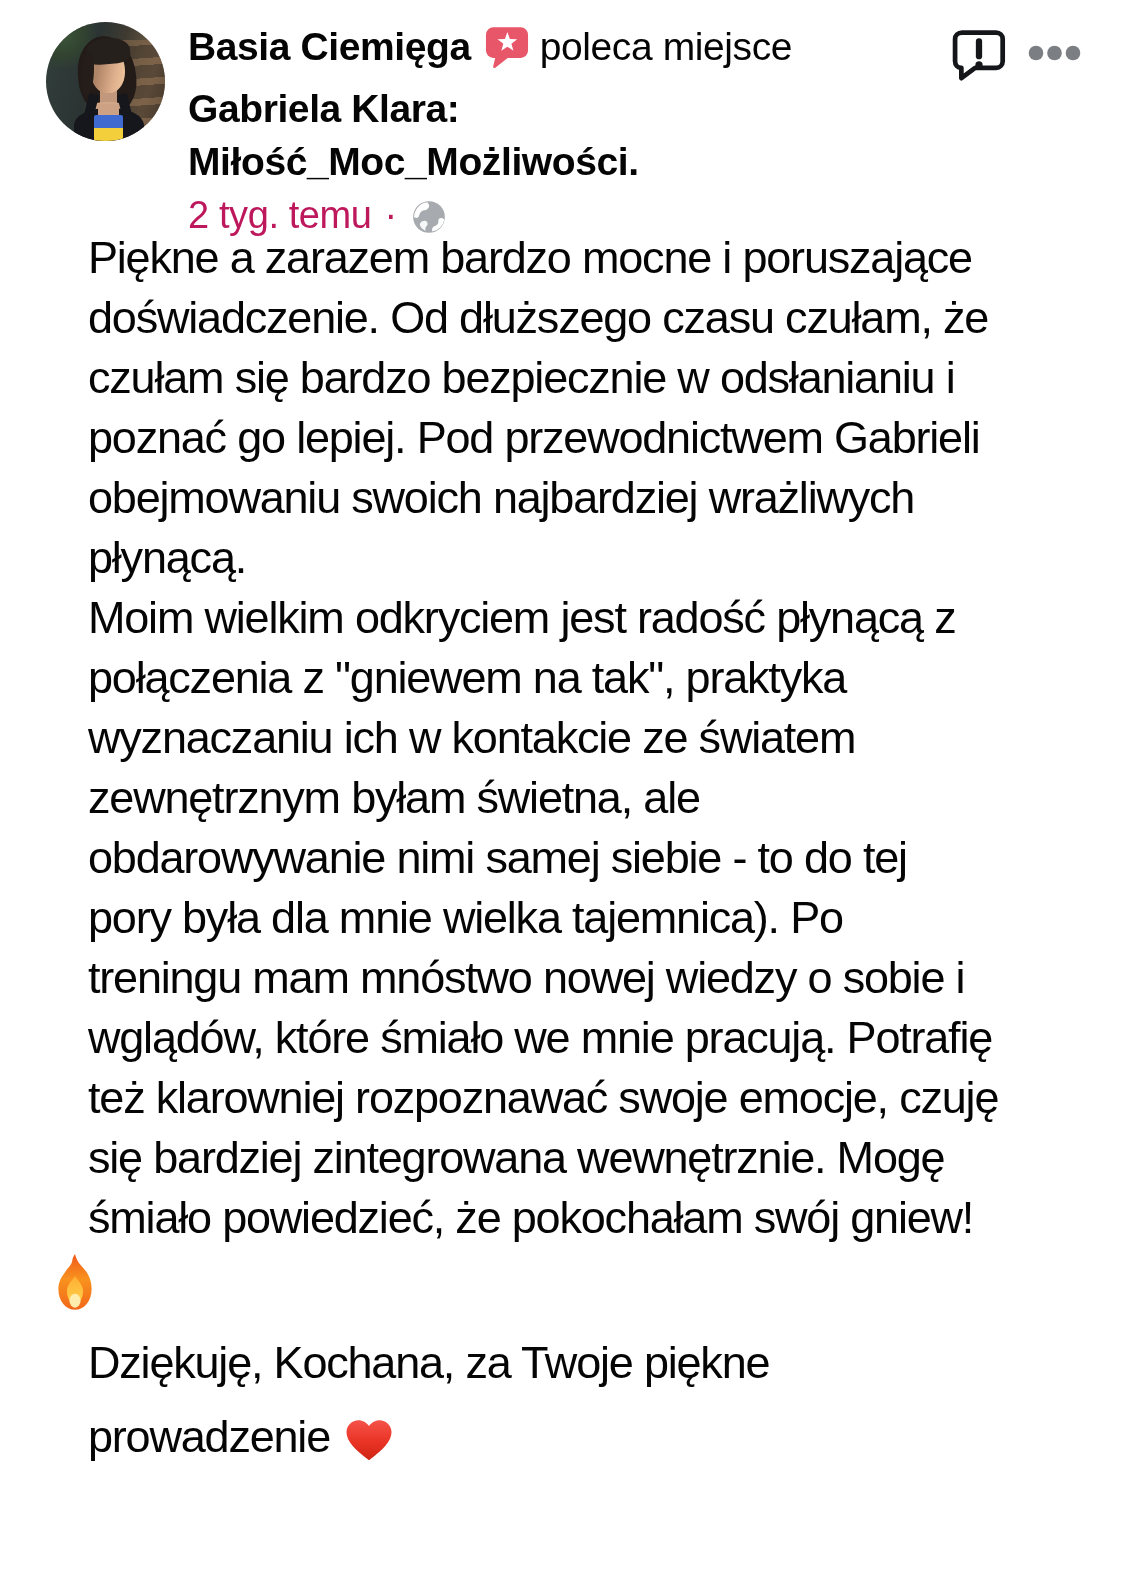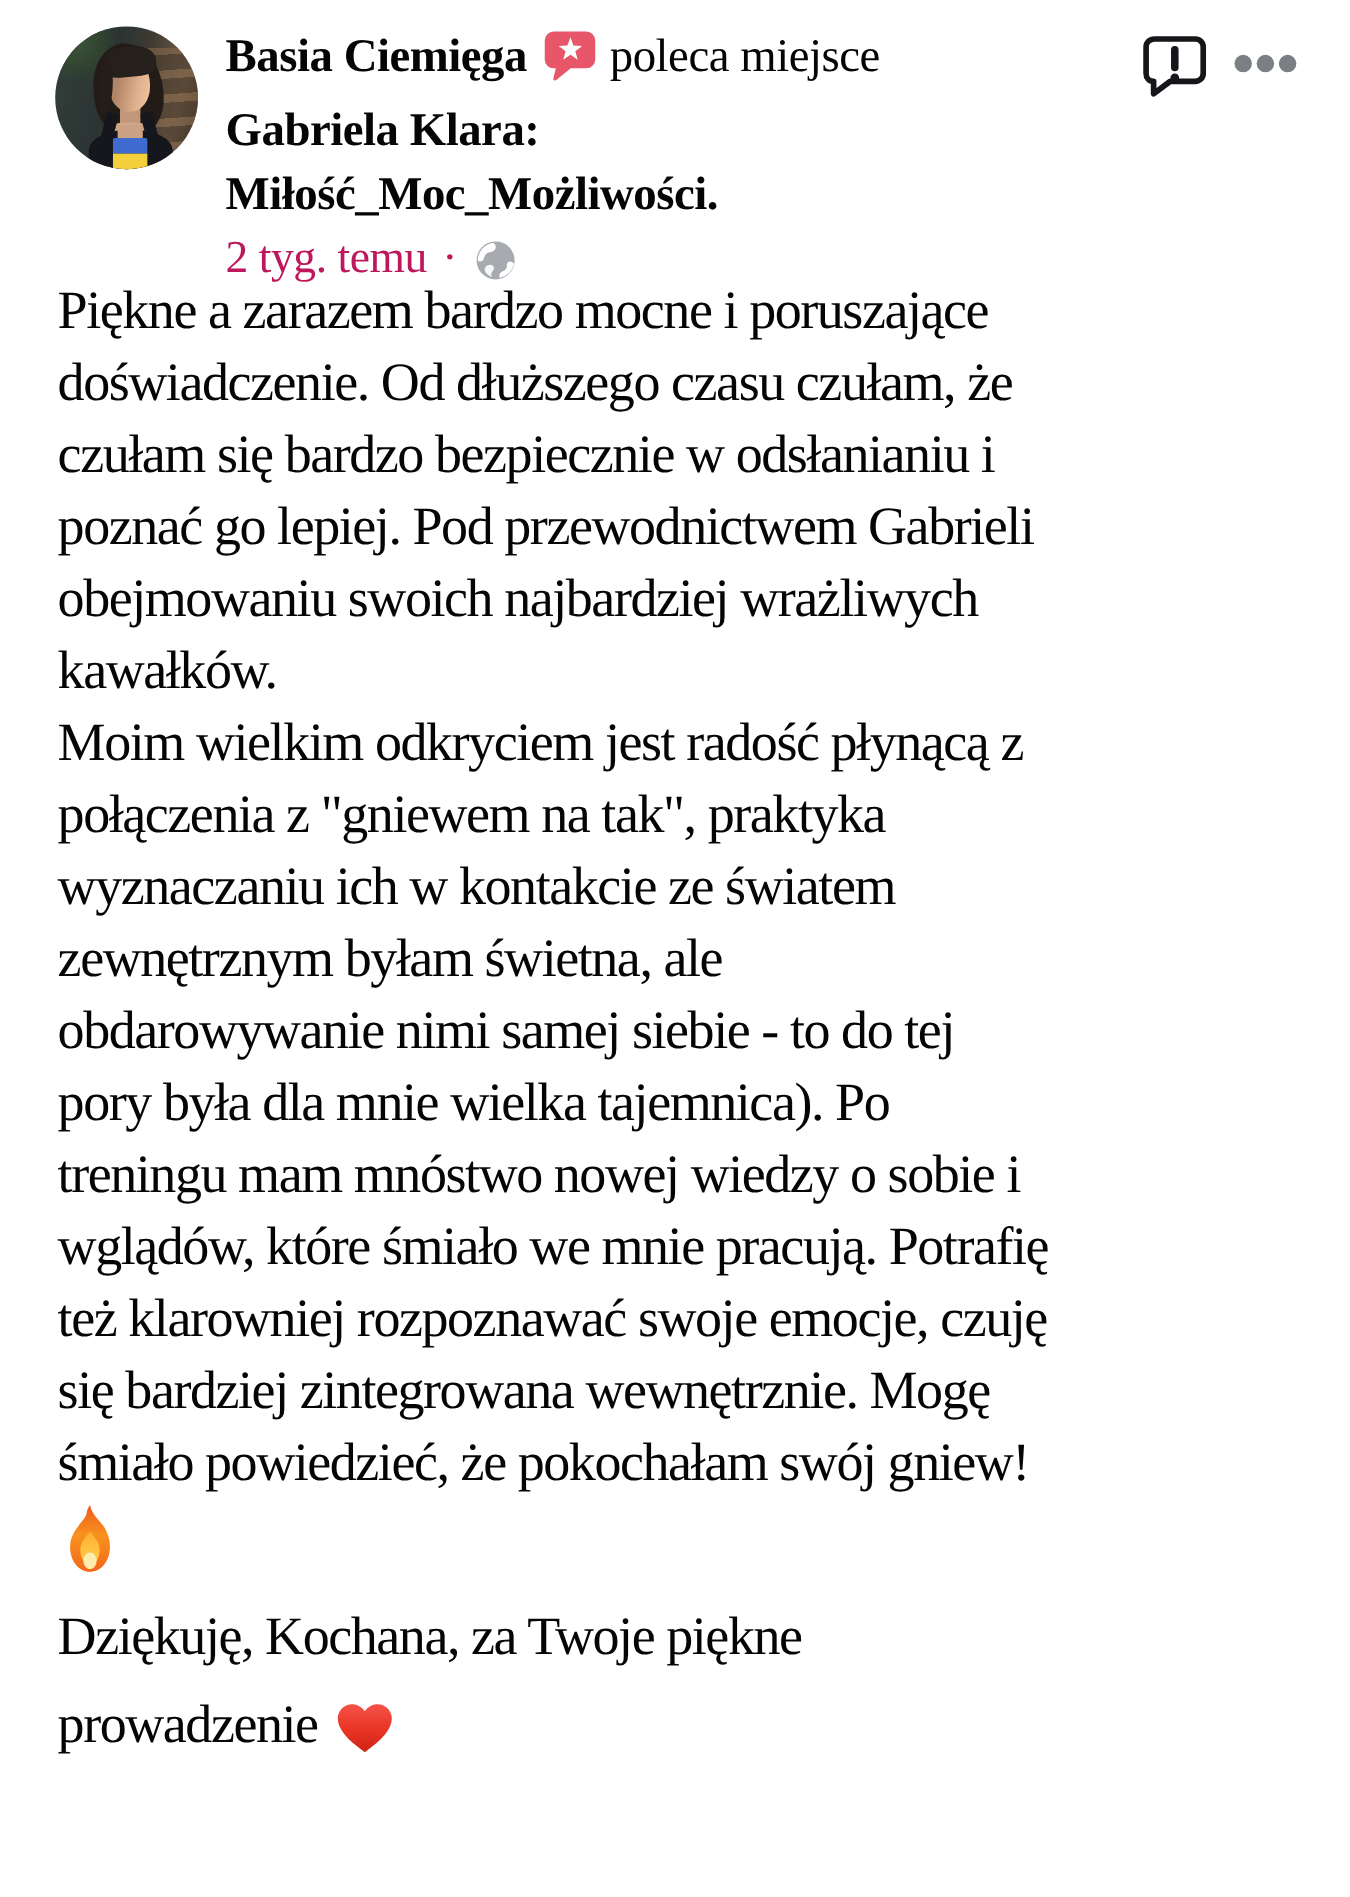--- a/index.html
+++ b/index.html
@@ -2,21 +2,21 @@
 <html><head>
 <meta charset="utf-8">
 <style>
   * { margin:0; padding:0; box-sizing:border-box; }
   html,body { background:#ffffff; }
   .post {
     position:relative;
     width:1125px; height:1581px;
     background:#ffffff;
     overflow:hidden;
-    font-family:Liberation Serif, serif;
+    font-family:Liberation Sans, sans-serif;
     color:#050505;
   }
 
   
   .avatar {
     position:absolute; left:46px; top:22px;
     width:119px; height:119px; border-radius:50%;
     overflow:hidden; cursor:pointer;
     background:linear-gradient(105deg,#33403c 0%,#2b3433 38%,#3e3a31 55%,#5f5140 70%,#6e5a45 80%,#43372c 95%);
   }
@@ -55,21 +55,21 @@
   .meta .sep { margin:0 13px; }
   .meta .globe { display:inline-flex; margin-top:3px; }
 
   .header-actions { position:absolute; right:44px; top:24px; display:flex; align-items:flex-start; }
   .icon-btn { background:none; border:none; padding:0; cursor:pointer; display:inline-flex; }
   .more-btn { margin-left:20px; margin-top:21px; }
 
   
   .body-text { position:absolute; left:48px; top:228px; width:1050px;
     font-size:45px; line-height:60px; letter-spacing:-1.2px; color:#050505; }
-  .t-line { white-space:nowrap; }
+  .t-line { white-space:nowrap;margin-left:40px; }
   .fire-line { height:85px; display:flex; align-items:center; padding-left:5px; }
   .thanks2 { margin-top:14px; display:flex; align-items:center; }
   .heart { display:inline-flex; margin-left:14px; margin-top:6px; }
 </style>
 </head>
 <body>
 
 <div class="post">
 
   <div class="avatar">
@@ -133,21 +133,21 @@
       </svg>
     </button>
   </div>
 
   <div class="body-text">
     <div class="t-line">Piękne a zarazem bardzo mocne i poruszające</div>
     <div class="t-line">doświadczenie. Od dłuższego czasu czułam, że</div>
     <div class="t-line">czułam się bardzo bezpiecznie w odsłanianiu i</div>
     <div class="t-line">poznać go lepiej. Pod przewodnictwem Gabrieli</div>
     <div class="t-line">obejmowaniu swoich najbardziej wrażliwych</div>
-    <div class="t-line">kawałków.</div>
+    <div class="t-line">płynącą.</div>
     <div class="t-line">Moim wielkim odkryciem jest radość płynącą z</div>
     <div class="t-line">połączenia z "gniewem na tak", praktyka</div>
     <div class="t-line">wyznaczaniu ich w kontakcie ze światem</div>
     <div class="t-line">zewnętrznym byłam świetna, ale</div>
     <div class="t-line">obdarowywanie nimi samej siebie - to do tej</div>
     <div class="t-line">pory była dla mnie wielka tajemnica). Po</div>
     <div class="t-line">treningu mam mnóstwo nowej wiedzy o sobie i</div>
     <div class="t-line">wglądów, które śmiało we mnie pracują. Potrafię</div>
     <div class="t-line">też klarowniej rozpoznawać swoje emocje, czuję</div>
     <div class="t-line">się bardziej zintegrowana wewnętrznie. Mogę</div>

